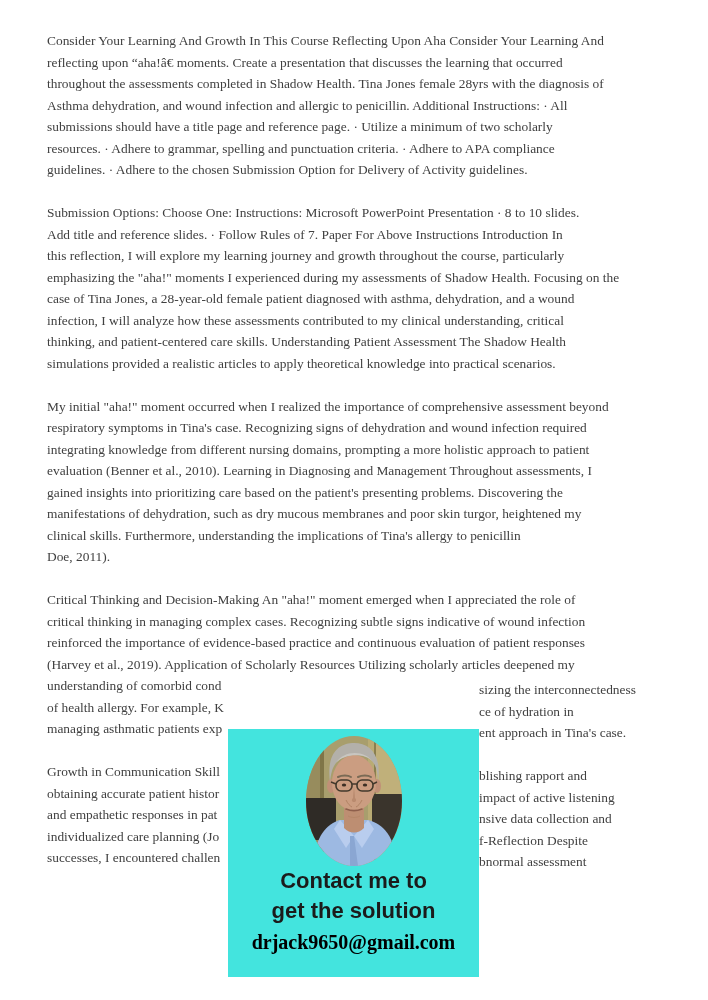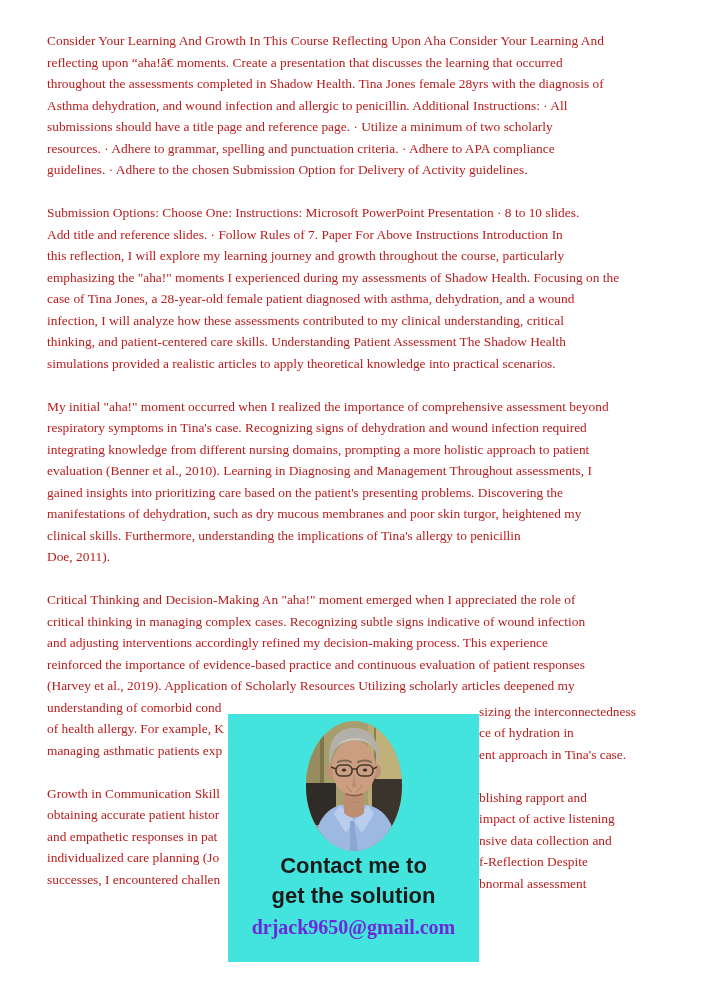--- a/index.html
+++ b/index.html
@@ -26,21 +26,21 @@
     height: 21.5px;
     line-height: 21.5px;
     white-space: nowrap;
     position: relative;
   }
   .frag-right { position: absolute; left: 432px; top: 4px; }
 
   
   .overlay {
     position: absolute;
-    left: 228px; top: 714px;
+    left: 228px; top: 729px;
     width: 251px; height: 248px;
     background: #43e4de;
     display: flex;
     flex-direction: column;
     align-items: center;
     z-index: 5;
   }
   .photo {
     width: 96px; height: 130px;
     margin-top: 7px;
@@ -56,29 +56,29 @@
     line-height: 29.5px;
     color: #1b1b1b;
   }
   .email {
     margin-top: 4px;
     text-align: center;
     font-family: "Liberation Serif", "DejaVu Serif", serif;
     font-weight: bold;
     font-size: 20px;
     line-height: 26px;
-    color: #6d28d9;
+    color: #000000;
   }
 </style>
 </head>
 <body>
 
 <div class="page">
 
-  <div class="doc" id="doc" style="color: #b91c1c;">
+  <div class="doc" id="doc" style="color: #404040;">
       <div class="para">
         <div class="line">Consider Your Learning And Growth In This Course Reflecting Upon Aha Consider Your Learning And</div>
         <div class="line">reflecting upon “aha!â€ moments. Create a presentation that discusses the learning that occurred</div>
         <div class="line">throughout the assessments completed in Shadow Health. Tina Jones female 28yrs with the diagnosis of</div>
         <div class="line">Asthma dehydration, and wound infection and allergic to penicillin. Additional Instructions: · All</div>
         <div class="line">submissions should have a title page and reference page. · Utilize a minimum of two scholarly</div>
         <div class="line">resources. · Adhere to grammar, spelling and punctuation criteria. · Adhere to APA compliance</div>
         <div class="line">guidelines. · Adhere to the chosen Submission Option for Delivery of Activity guidelines.</div>
       </div>
       <div class="para">
@@ -97,21 +97,20 @@
         <div class="line">integrating knowledge from different nursing domains, prompting a more holistic approach to patient</div>
         <div class="line">evaluation (Benner et al., 2010). Learning in Diagnosing and Management Throughout assessments, I</div>
         <div class="line">gained insights into prioritizing care based on the patient's presenting problems. Discovering the</div>
         <div class="line">manifestations of dehydration, such as dry mucous membranes and poor skin turgor, heightened my</div>
         <div class="line">clinical skills. Furthermore, understanding the implications of Tina's allergy to penicillin</div>
         <div class="line">Doe, 2011).</div>
       </div>
       <div class="para">
         <div class="line">Critical Thinking and Decision-Making An "aha!" moment emerged when I appreciated the role of</div>
         <div class="line">critical thinking in managing complex cases. Recognizing subtle signs indicative of wound infection</div>
-        <div class="line">and adjusting interventions accordingly refined my decision-making process. This experience</div>
         <div class="line">reinforced the importance of evidence-based practice and continuous evaluation of patient responses</div>
         <div class="line">(Harvey et al., 2019). Application of Scholarly Resources Utilizing scholarly articles deepened my</div>
         <div class="line"><span class="frag-left">understanding of comorbid cond</span><span class="frag-right">sizing the interconnectedness</span></div>
         <div class="line"><span class="frag-left">of health allergy. For example, K</span><span class="frag-right">ce of hydration in</span></div>
         <div class="line"><span class="frag-left">managing asthmatic patients exp</span><span class="frag-right">ent approach in Tina's case.</span></div>
       </div>
       <div class="para">
         <div class="line"><span class="frag-left">Growth in Communication Skill</span><span class="frag-right">blishing rapport and</span></div>
         <div class="line"><span class="frag-left">obtaining accurate patient histor</span><span class="frag-right">impact of active listening</span></div>
         <div class="line"><span class="frag-left">and empathetic responses in pat</span><span class="frag-right">nsive data collection and</span></div>

